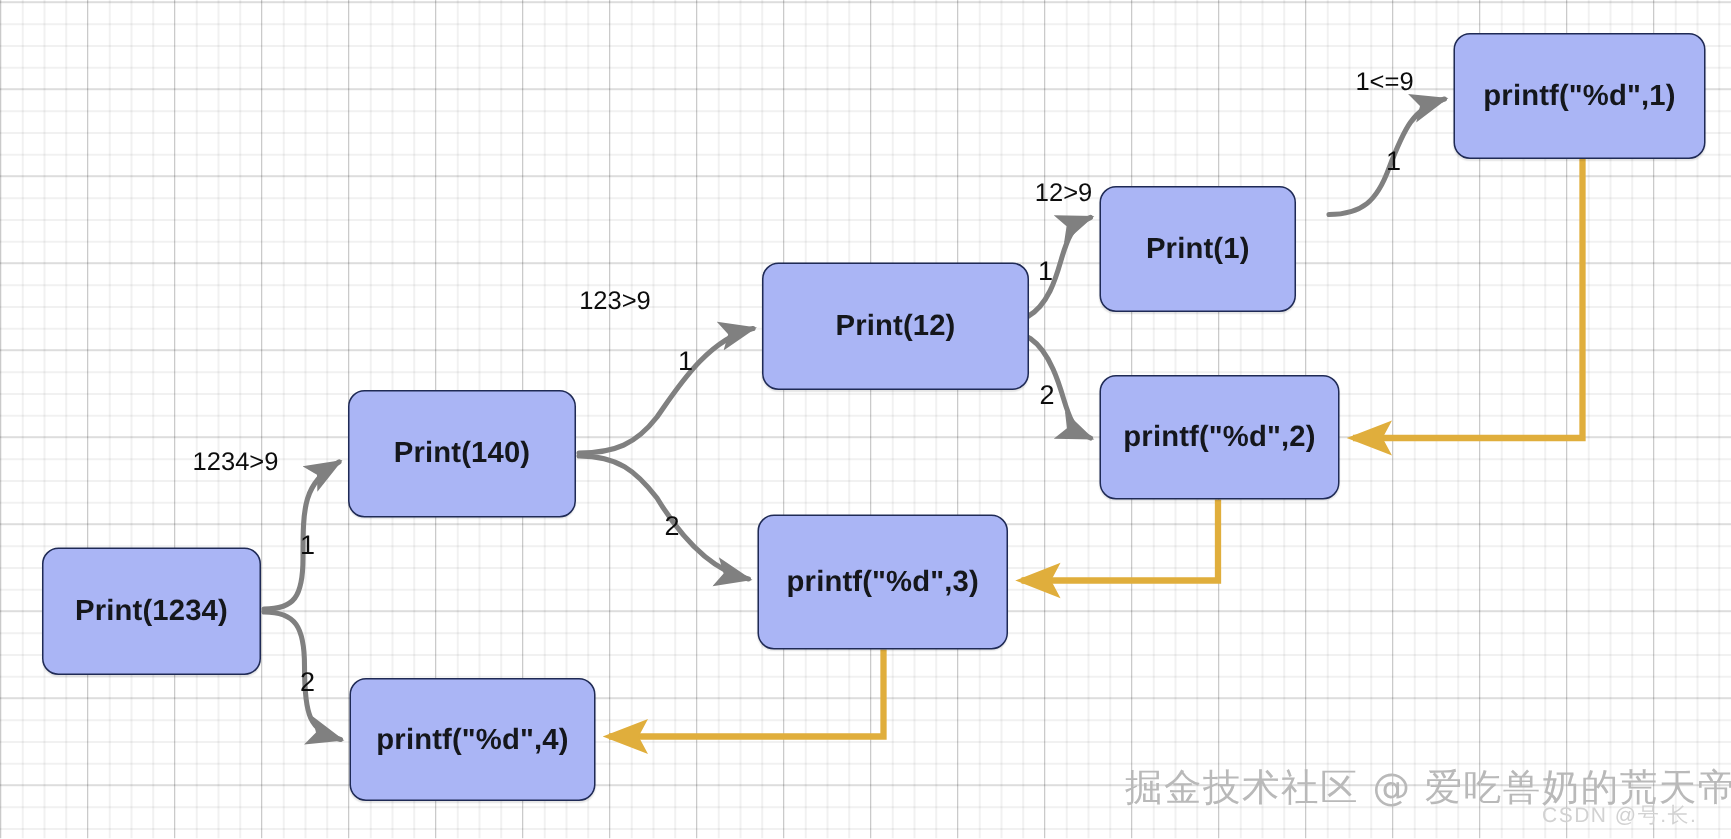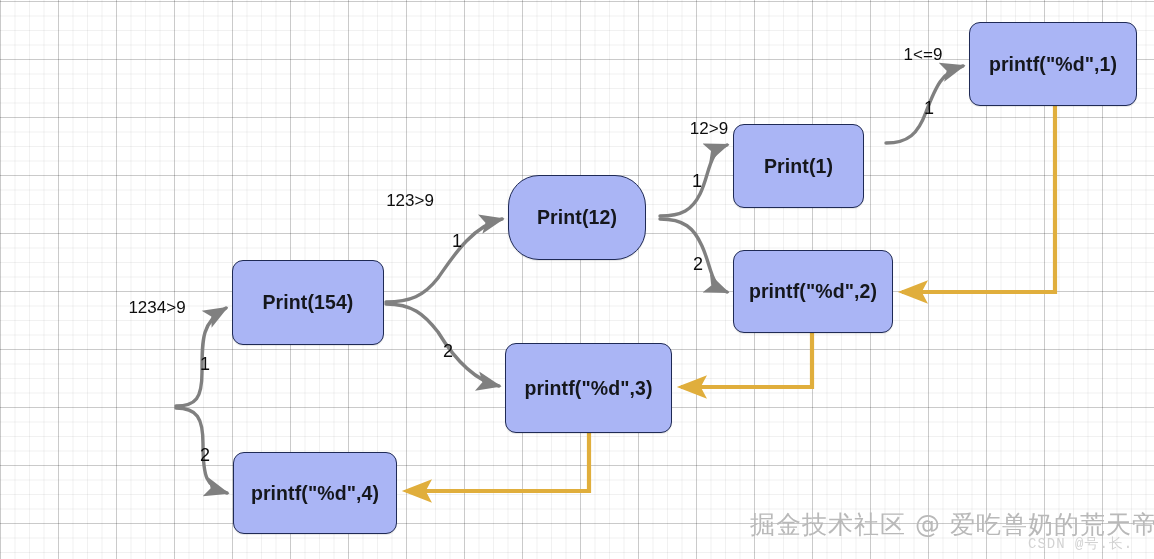--- a/index.html
+++ b/index.html
@@ -66,21 +66,21 @@
     color: #b9b9b9;
     font-size: 25px;
     font-family: "DejaVu Sans", sans-serif;
     white-space: nowrap;
     letter-spacing: 1px;
   }
   .watermark-sub {
     position: absolute;
     color: #d2d2d2;
     font-size: 14px;
-    font-family: Liberation Mono, monospace;
+    font-family: Liberation Sans, sans-serif;
     white-space: nowrap;
     letter-spacing: 1px;
     text-align: center;
   }
 </style>
 </head>
 <body>
 
 <div id="canvas">
 
@@ -114,26 +114,29 @@
     <g fill="none" stroke="#e0ae3c" stroke-width="4.2" stroke-linejoin="miter" stroke-linecap="butt">
 
       <path d="M1055,106 L1055,292 L902,292" marker-end="url(#arrow-orange)"></path>
 
       <path d="M812,333 L812,387 L681,387" marker-end="url(#arrow-orange)"></path>
 
       <path d="M589,433 L589,491 L406,491" marker-end="url(#arrow-orange)"></path>
     </g>
   </svg>
 
+  <div class="node" style="left:28px; top:365px; width:146px; height:85px;">
+    <span>Print(1234)</span>
+  </div>
 
   <div class="node" style="left:232px; top:260px; width:152px; height:85px;">
-    <span>Print(154)</span>
+    <span>Print(140)</span>
   </div>
 
-  <div class="node" style="left:508px; top:175px; width:138px; height:85px;border-radius:31px;">
+  <div class="node" style="left:508px; top:175px; width:178px; height:85px;">
     <span>Print(12)</span>
   </div>
 
   <div class="node" style="left:733px; top:96px; width:131px; height:84px;margin-top:28px;">
     <span>Print(1)</span>
   </div>
 
   <div class="node" style="left:969px; top:22px; width:168px; height:84px;">
     <span>printf("%d",1)</span>
   </div>

